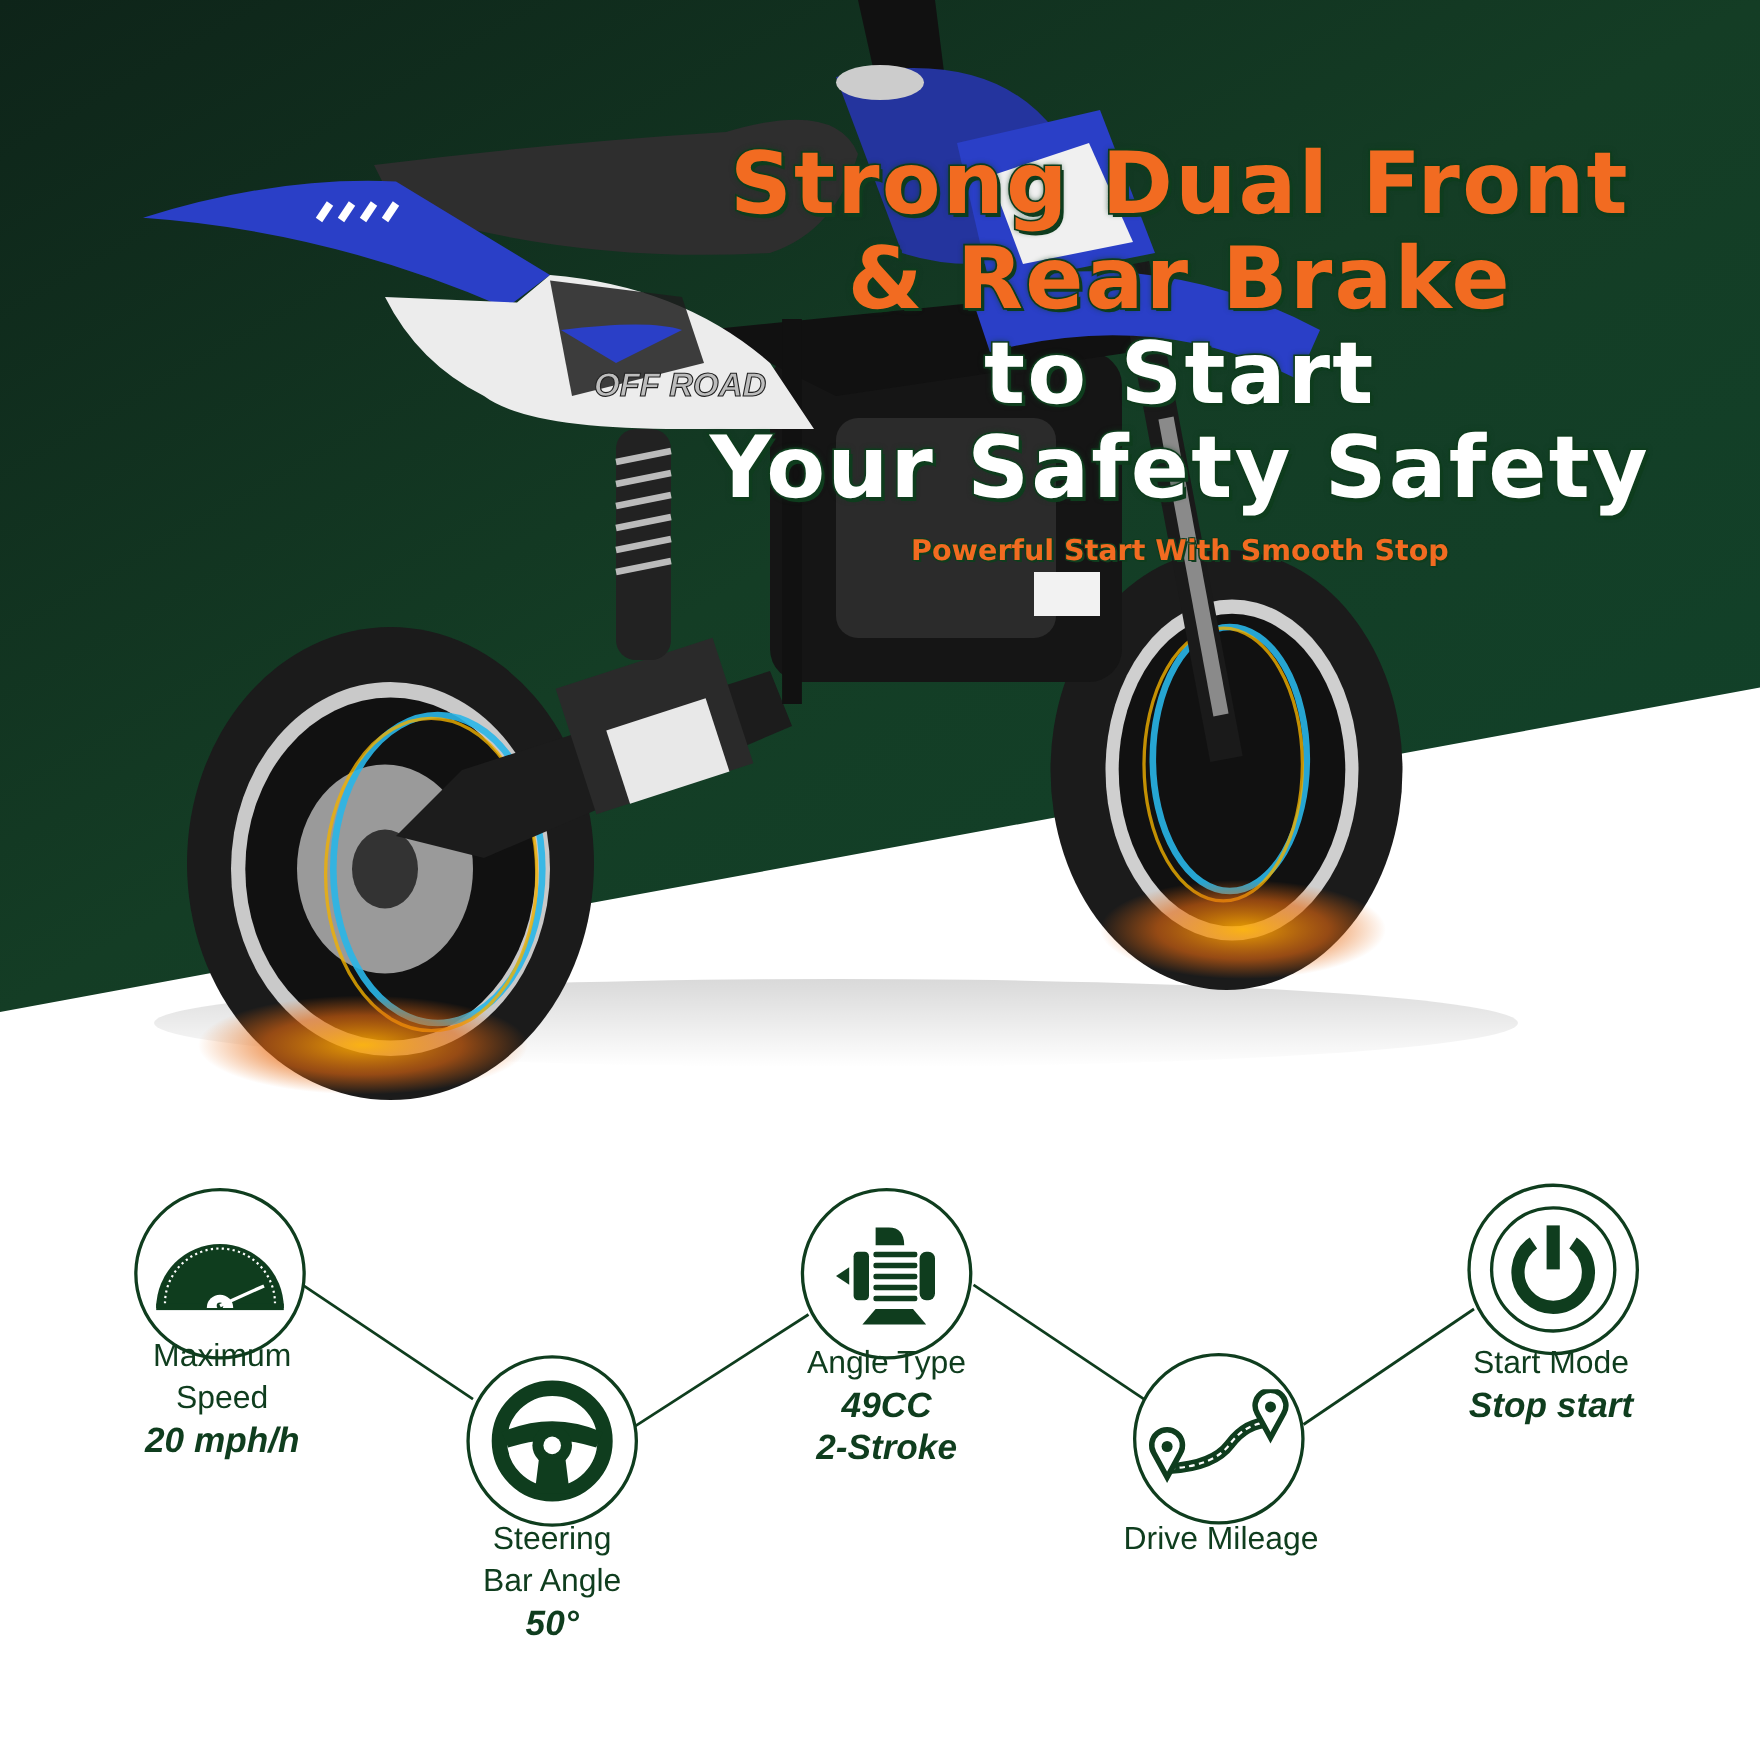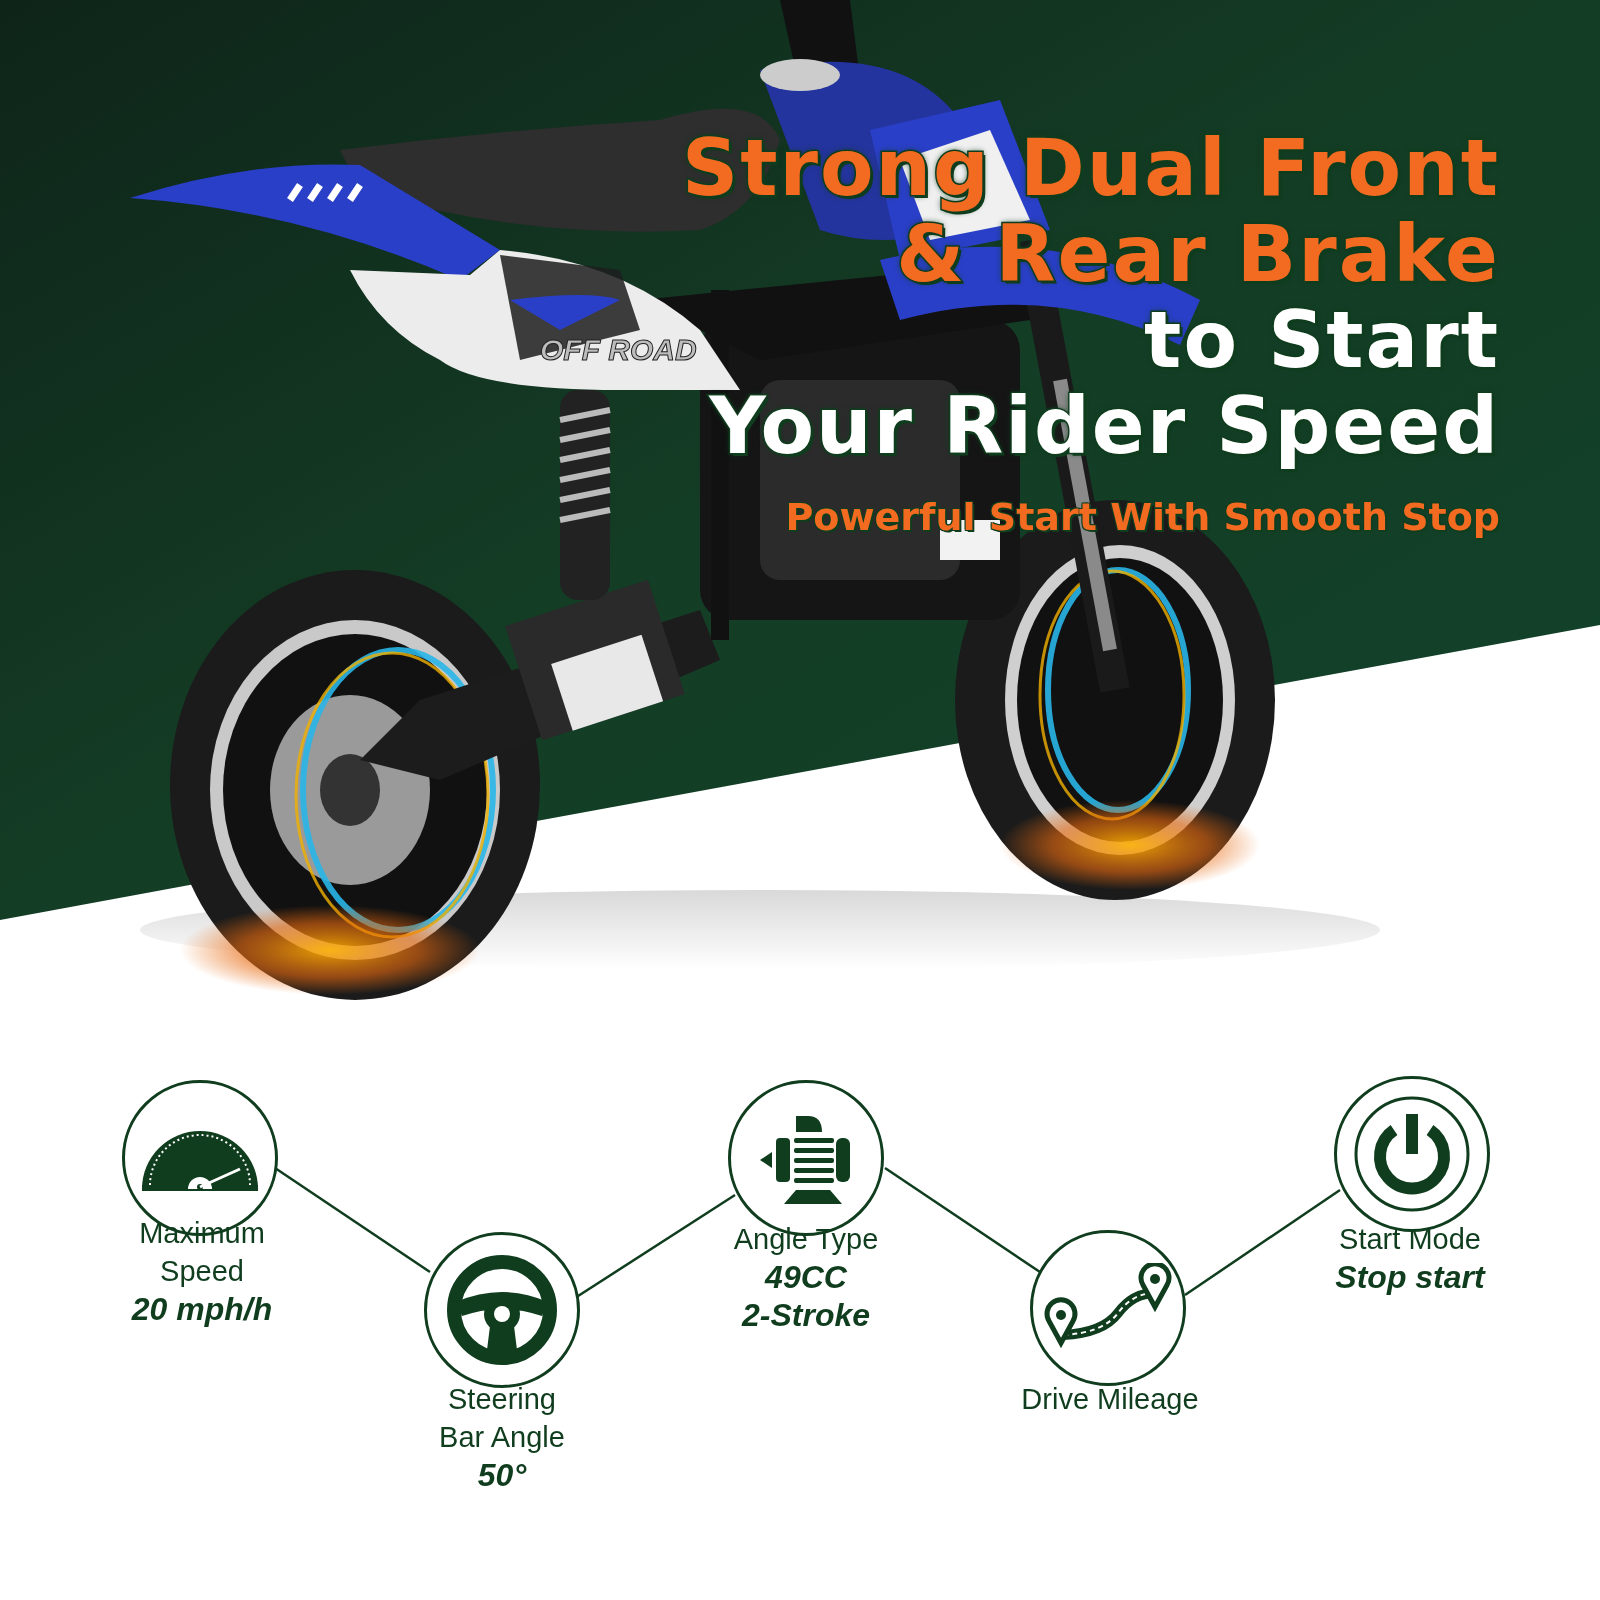--- a/index.html
+++ b/index.html
@@ -1,25 +1,25 @@
 <!DOCTYPE html>
 <html><head>
 <meta charset="utf-8">
 <style>
   html, body { margin:0; padding:0; }
   body { width:1600px; height:1600px; position:relative; overflow:hidden; background:#ffffff; font-family:"Liberation Sans", sans-serif; }
   .hero { position:absolute; left:0; top:0; width:1600px; height:1040px; }
   .hero-bg { position:absolute; inset:0; }
-  .headline { position:absolute; right:100px; top:125px; text-align:right; font-family:"DejaVu Sans", sans-serif; font-weight:bold; }
+  .headline { position:absolute; right:100px; top:125px; text-align:center; font-family:"DejaVu Sans", sans-serif; font-weight:bold; }
   .hl { display:block; font-size:78px; line-height:86px; letter-spacing:2px;
         -webkit-text-stroke:3px #0f3d1e; paint-order:stroke fill;
         text-shadow: 0 0 6px #0f3d1e, 3px 3px 0 #0f3d1e; }
   .hl.orange { color:#f26b21; }
   .hl.white { color:#ffffff; }
-  .subline { display:block; font-size:38px; line-height:48px; margin-top:24px; color:#f26b21;
+  .subline { display:block; font-size:26px; line-height:48px; margin-top:8px; color:#f26b21;
         text-shadow: 2px 2px 0 #0f3d1e, -1px -1px 0 #0f3d1e, 1px -1px 0 #0f3d1e, -1px 1px 0 #0f3d1e; font-weight:bold; }
 
   .features { position:absolute; left:0; top:1040px; width:1600px; height:560px;padding-left:24px; }
   .feat-circle { position:absolute; width:156px; height:156px; border:3px solid #0f3d1e; border-radius:50%; background:#fff; box-sizing:border-box; display:flex; align-items:center; justify-content:center; }
   .feat-text { position:absolute; text-align:center; color:#0f3d1e; width:300px; }
   .feat-label { display:block; font-size:29px; line-height:38px; }
   .feat-value { display:block; font-size:32px; line-height:38px; font-weight:bold; font-style:italic; }
 </style>
 </head>
 <body>
@@ -117,21 +117,21 @@
 
       <path d="M870 130 L1000 100 L1050 230 L900 260 Z" fill="#2a3fc7"></path>
       <path d="M900 160 L990 130 L1030 220 L930 240 Z" fill="#f0f0f0"></path>
     </g>
   </svg>
 
   <div class="headline">
     <span class="hl orange">Strong Dual Front</span>
     <span class="hl orange">&amp; Rear Brake</span>
     <span class="hl white">to Start</span>
-    <span class="hl white">Your Rider Speed</span>
+    <span class="hl white">Your Safety Safety</span>
     <span class="subline">Powerful Start With Smooth Stop</span>
   </div>
 </section>
 
 <section class="features">
 
   <svg width="1600" height="560" style="position:absolute;left:0;top:0">
     <g stroke="#0f3d1e" stroke-width="2.5" fill="none">
       <line x1="275" y1="128" x2="430" y2="232"></line>
       <line x1="575" y1="258" x2="735" y2="155"></line>

